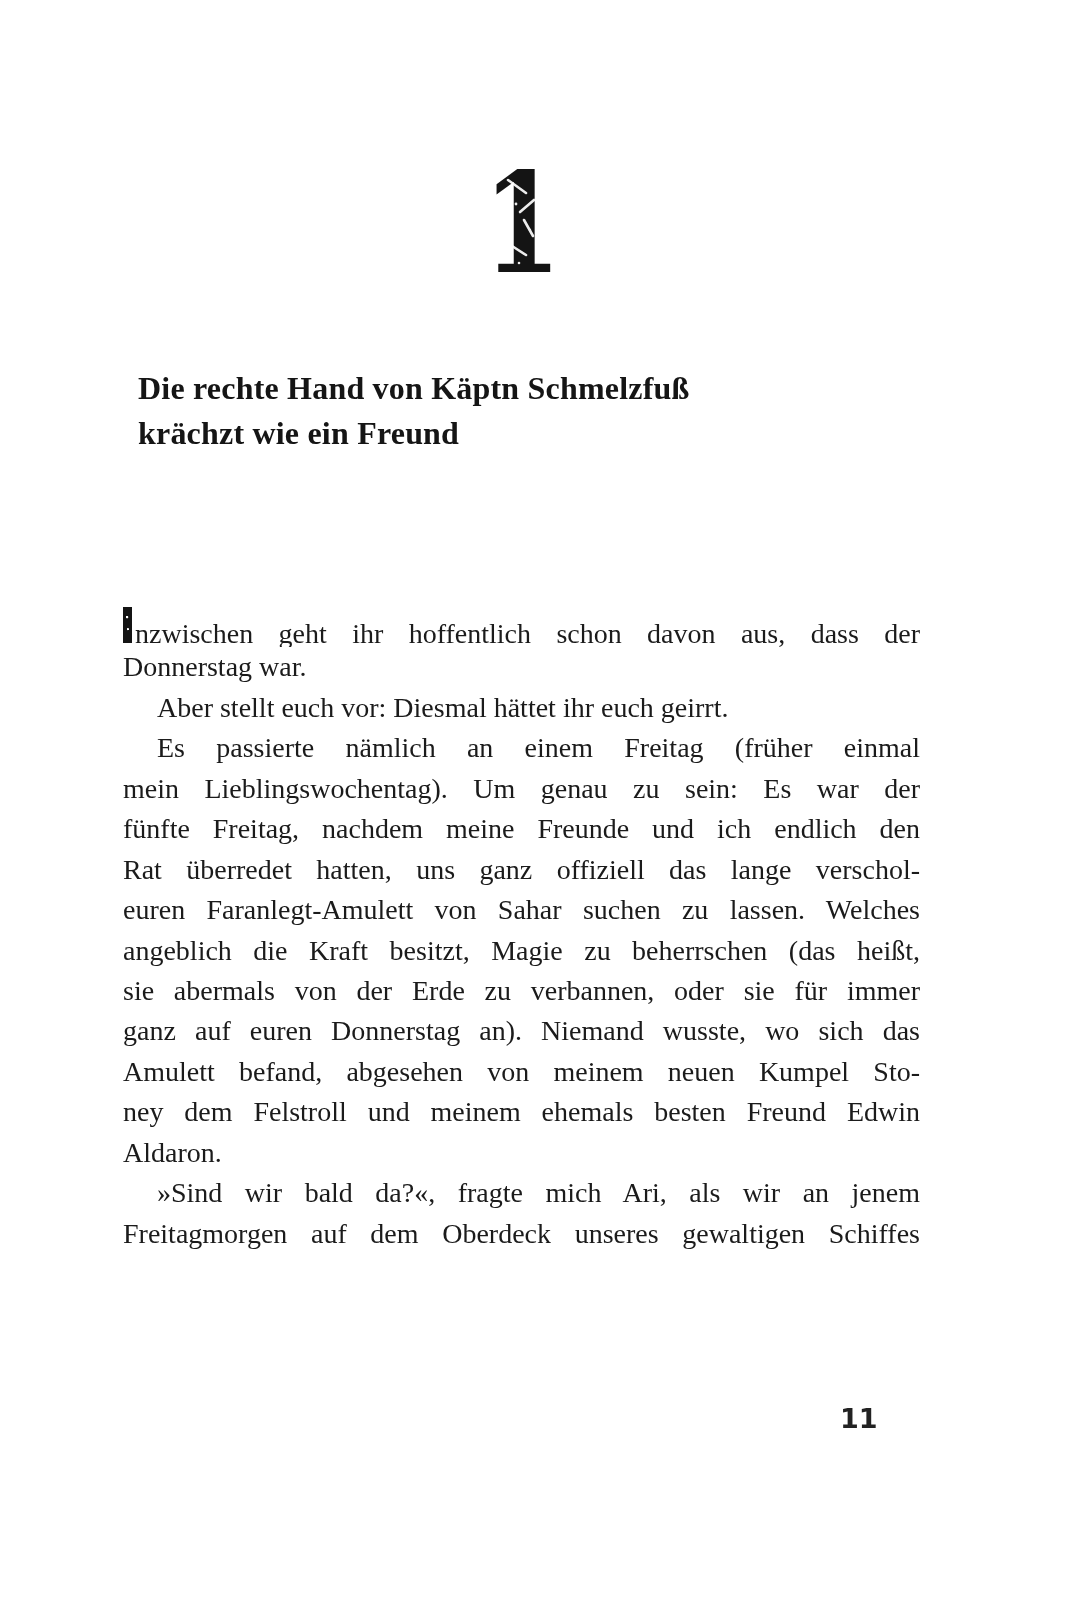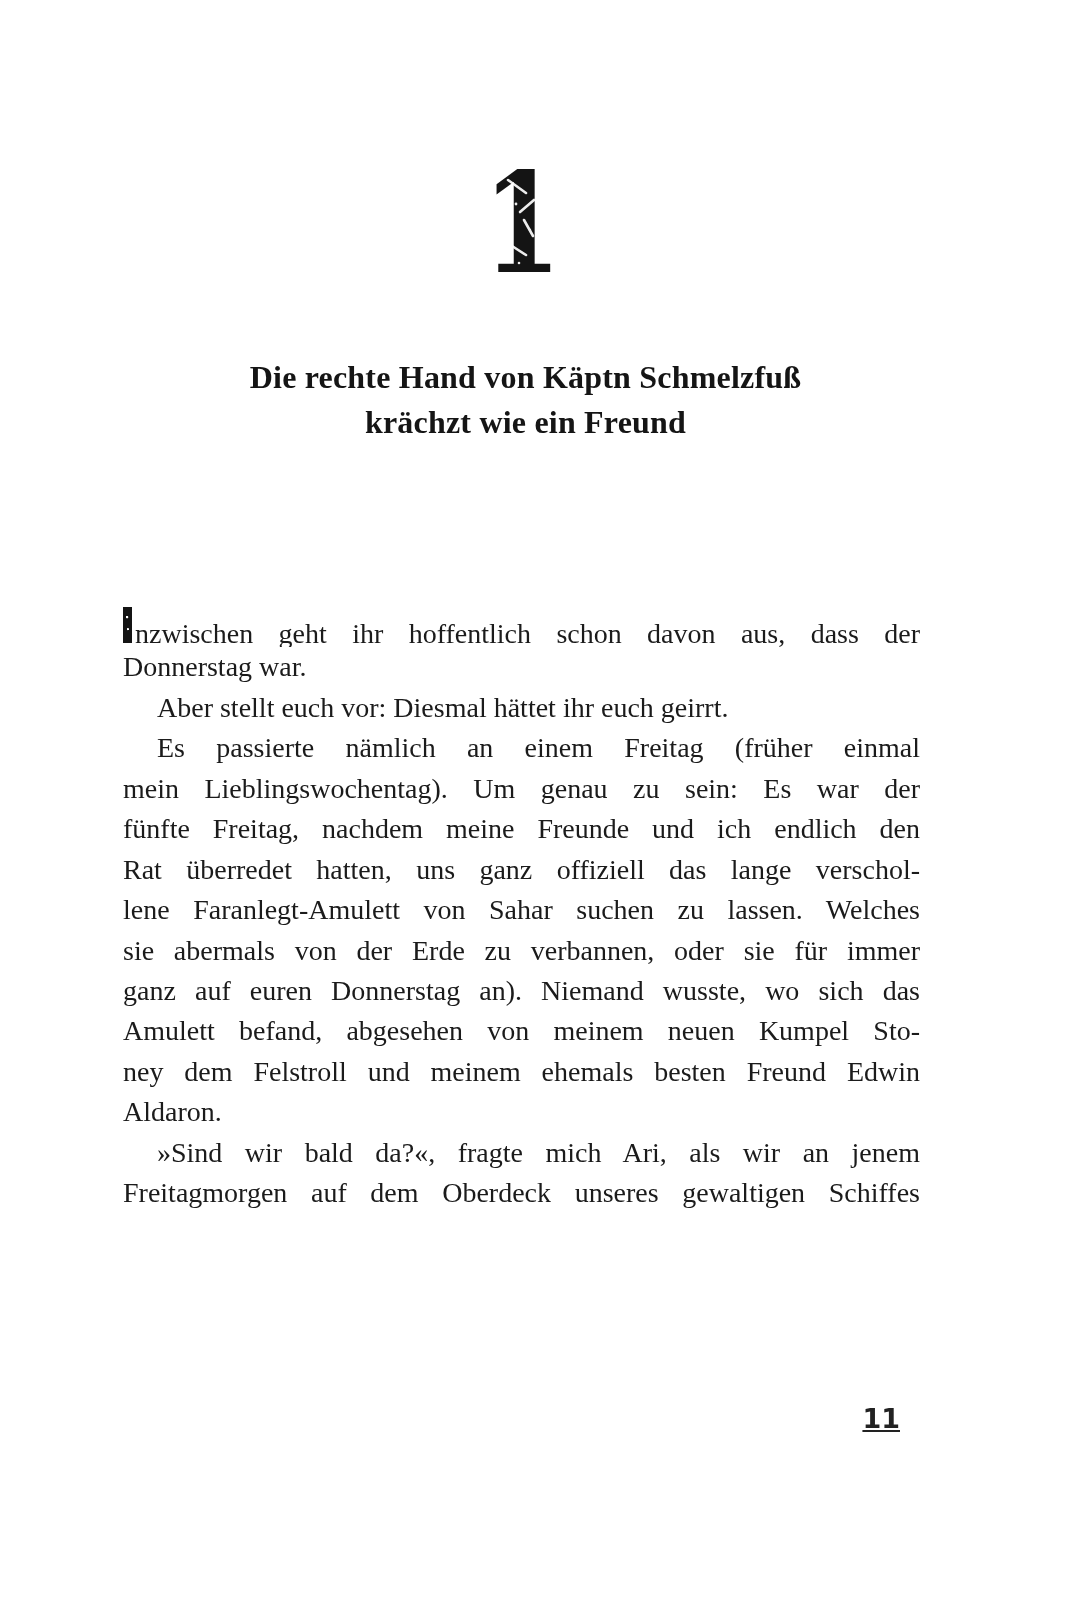--- a/index.html
+++ b/index.html
@@ -6,22 +6,22 @@
   .page {
     position:relative; width:1079px; height:1600px;
     background:#ffffff; color:#1b1b1b; overflow:hidden;
     font-family:"Liberation Serif", serif;
   }
   .chapter-number-wrap {
     position:absolute; top:160px; left:123px; width:797px;
     display:flex; justify-content:center;
   }
   .chapter-title {
-    position:absolute; top:351px; left:123px; width:797px; margin:4px;
-    text-align:center; color:#151515;
+    position:absolute; top:351px; left:123px; width:797px; margin:15px;
+    color:#151515;
     font:700 32px/45px "Liberation Serif", serif;
     letter-spacing:0.2px;
   }
   .body-text {
     position:absolute; top:607px; left:123px; width:797px;
     font:400 28px/40.45px "Liberation Serif", serif;
     color:#1b1b1b;
   }
   .line {
     height:40.45px; overflow:hidden;
@@ -32,23 +32,22 @@
   .dropcap {
     display:inline-block; width:9px; height:36px; margin-right:3px;
     overflow:hidden; color:transparent;
     background-image:
       radial-gradient(circle at 45% 28%, #fff 0, #fff 1.1px, transparent 1.6px),
       radial-gradient(circle at 55% 62%, #fff 0, #fff 0.9px, transparent 1.3px);
     background-color:#141414;
   }
   .page-number {
     position:absolute; top:1404px; left:840px; width:60px;
-    text-align:right; color:#222222;
+    text-align:left; color:#222222;
     font:600 27px/1.1 "DejaVu Sans", sans-serif;
-    text-decoration:underline;
   }
 </style>
 </head>
 <body>
 
 <div class="page">
 
   <div class="chapter-number-wrap">
     <svg width="140" height="125" viewBox="0 0 140 125" aria-hidden="false">
       <text x="0" y="0" transform="translate(70,112) scale(0.82,1)" text-anchor="middle" font-family="DejaVu Serif, serif" font-weight="bold" font-size="138" fill="#141414">1</text>
@@ -71,21 +70,22 @@
   </h1>
 
   <div class="body-text">
       <div class="line"><span class="dropcap">I</span><span>nzwischen geht ihr hoffentlich schon davon aus, dass der</span></div>
       <div class="line noj">Donnerstag war.</div>
       <div class="line noj indent">Aber stellt euch vor: Diesmal hättet ihr euch geirrt.</div>
       <div class="line indent">Es passierte nämlich an einem Freitag (früher einmal</div>
       <div class="line">mein Lieblingswochentag). Um genau zu sein: Es war der</div>
       <div class="line">fünfte Freitag, nachdem meine Freunde und ich endlich den</div>
       <div class="line">Rat überredet hatten, uns ganz offiziell das lange verschol-</div>
-      <div class="line">lene Faranlegt-Amulett von Sahar suchen zu lassen. Welches</div>
+      <div class="line">euren Faranlegt-Amulett von Sahar suchen zu lassen. Welches</div>
+      <div class="line">angeblich die Kraft besitzt, Magie zu beherrschen (das heißt,</div>
       <div class="line">sie abermals von der Erde zu verbannen, oder sie für immer</div>
       <div class="line">ganz auf euren Donnerstag an). Niemand wusste, wo sich das</div>
       <div class="line">Amulett befand, abgesehen von meinem neuen Kumpel Sto-</div>
       <div class="line">ney dem Felstroll und meinem ehemals besten Freund Edwin</div>
       <div class="line noj">Aldaron.</div>
       <div class="line indent">»Sind wir bald da?«, fragte mich Ari, als wir an jenem</div>
       <div class="line">Freitagmorgen auf dem Oberdeck unseres gewaltigen Schiffes</div>
     </div>
 
   <div class="page-number">11</div>

